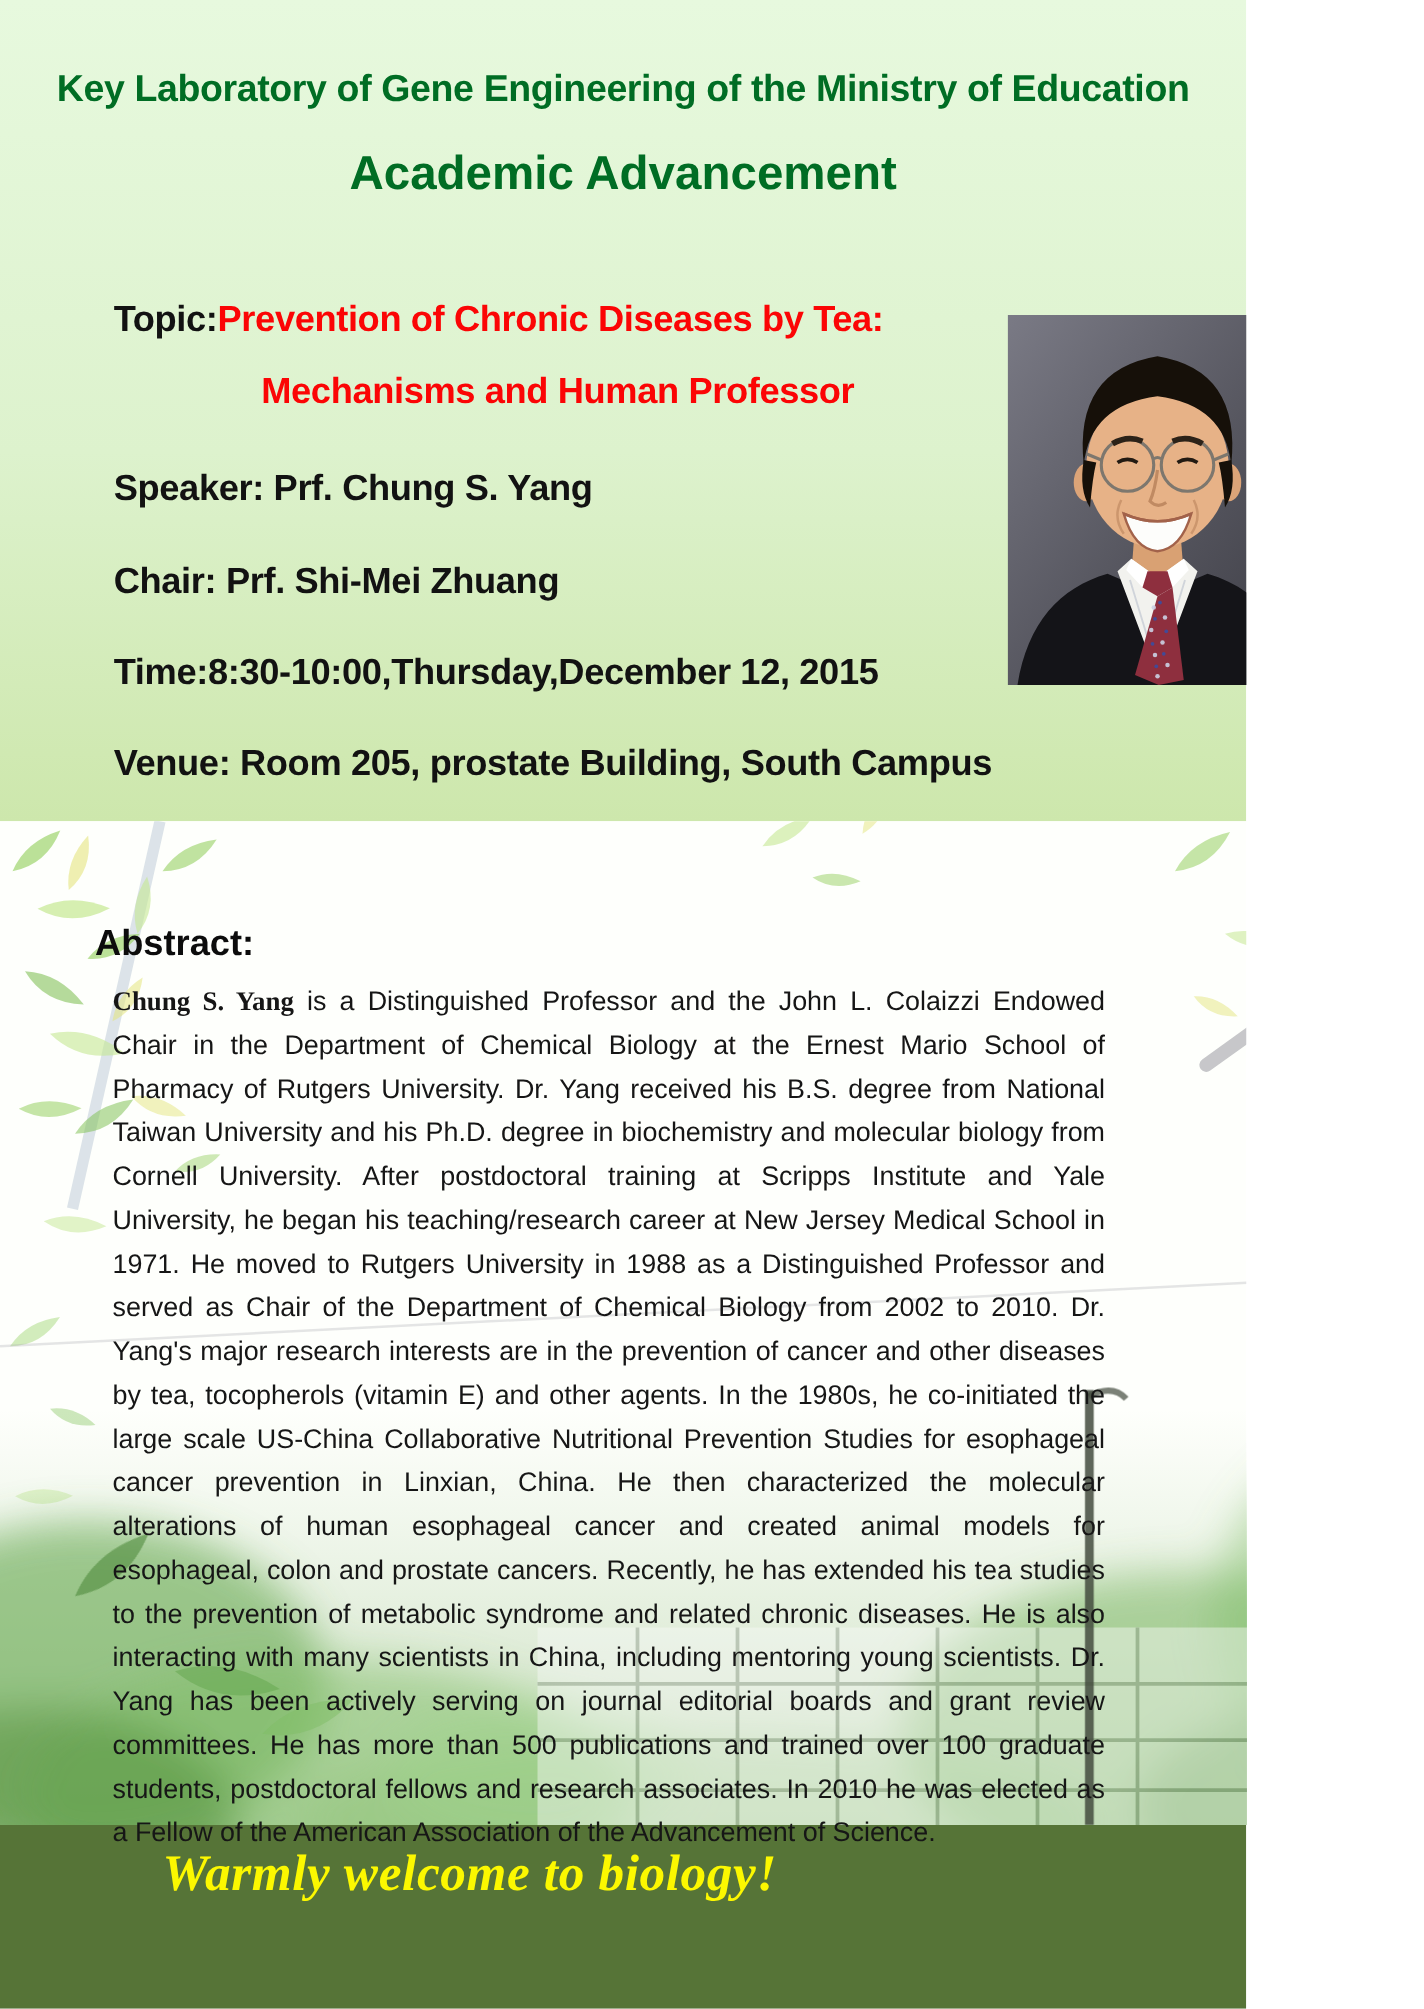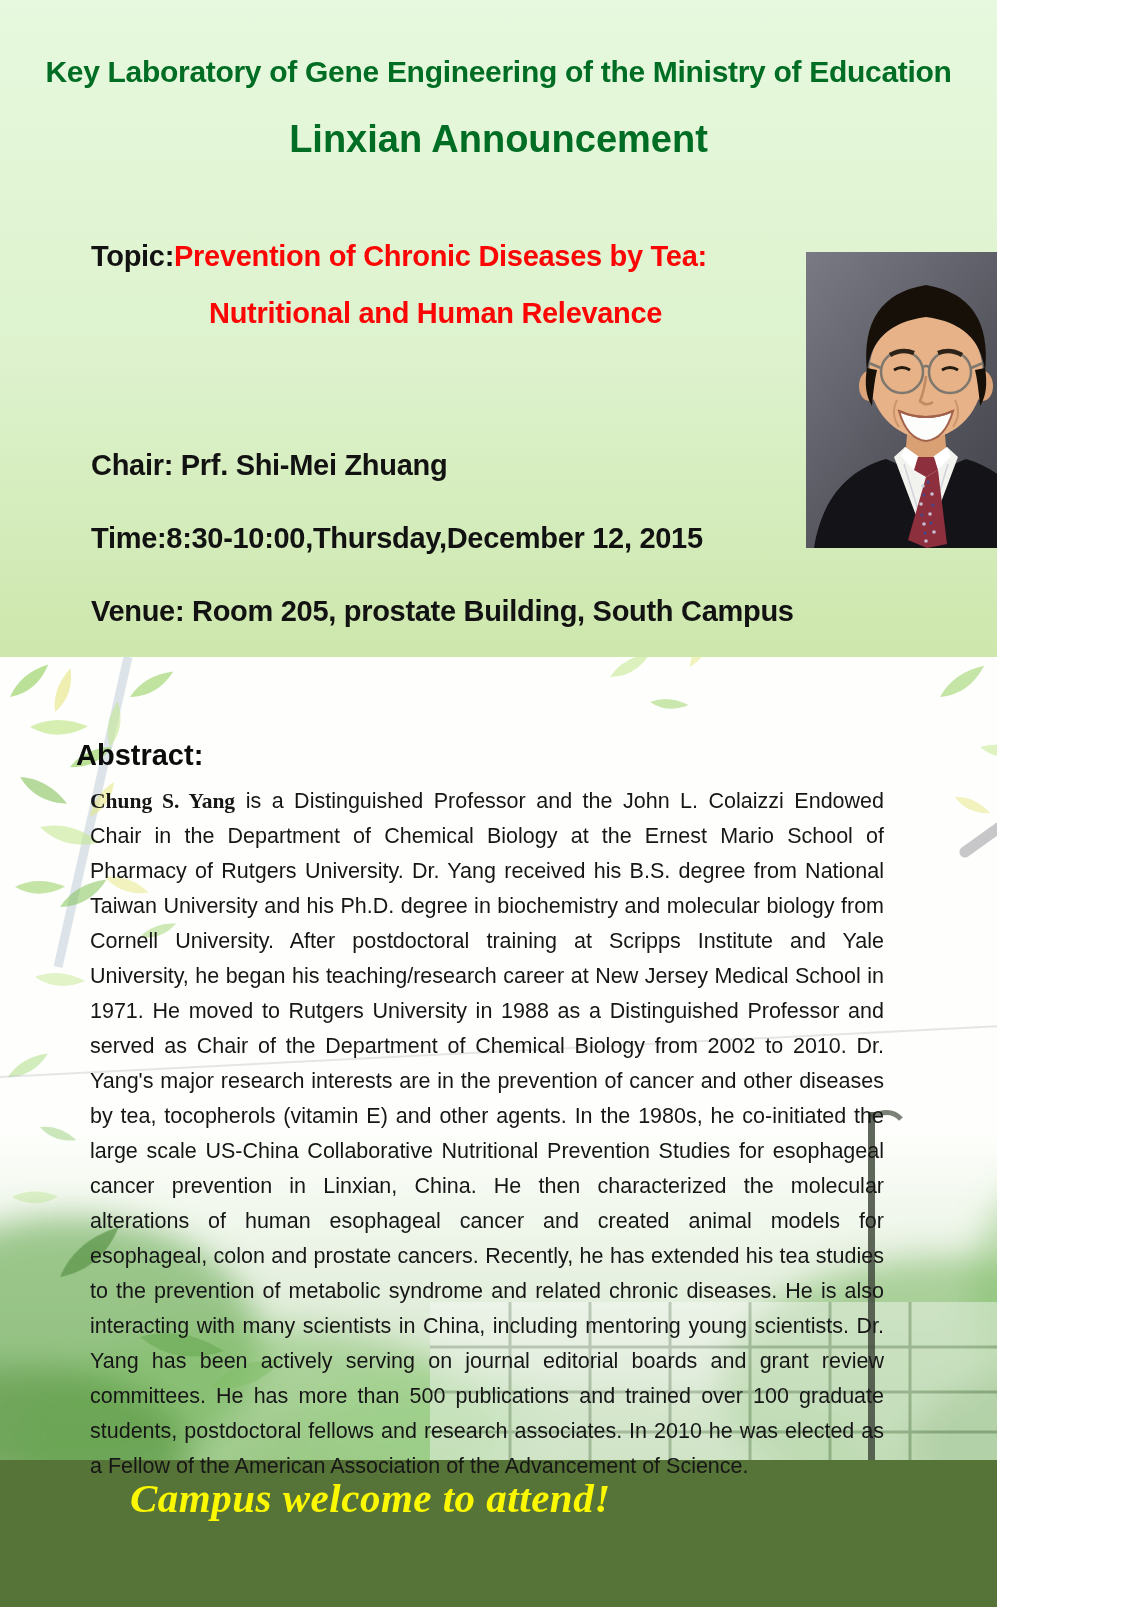--- a/index.html
+++ b/index.html
@@ -59,24 +59,25 @@
     font-size:41px;letter-spacing:0.5px;color:var(--footer-yellow,#ffff00);
   }
 </style>
 </head>
 <body>
 
 <div class="poster">
 
   <header class="top">
     <h1 class="lab-title">Key Laboratory of Gene Engineering of the Ministry of Education</h1>
-    <h2 class="announce-title">Linxian Announcement</h2>
+    <h2 class="announce-title">Academic Advancement</h2>
 
     <p class="info-line pos-topic"><span>Topic:</span><span class="red">Prevention of Chronic Diseases by Tea:</span></p>
-    <p class="info-line pos-topic2 red">Nutritional and Human Relevance</p>
+    <p class="info-line pos-topic2 red">Mechanisms and Human Professor</p>
+    <p class="info-line pos-speaker">Speaker: Prf. Chung S. Yang</p>
     <p class="info-line pos-chair">Chair: Prf. Shi-Mei Zhuang</p>
     <p class="info-line pos-time">Time:8:30-10:00,Thursday,December 12, 2015</p>
     <p class="info-line pos-venue">Venue: Room 205, prostate Building, South Campus</p>
 
     <div class="photo">
       <svg width="240" height="296" viewBox="0 0 240 296" xmlns="http://www.w3.org/2000/svg">
         <defs>
           <linearGradient id="pbg" x1="0" y1="0" x2="1" y2="1">
             <stop offset="0" stop-color="#7a7a85"></stop>
             <stop offset="0.55" stop-color="#55555e"></stop>
@@ -254,16 +255,16 @@
       <use href="#leaf" fill="#7fbd66" opacity="0.5" transform="translate(210,730) rotate(-10) scale(2)"></use>
     </svg>
 
     <div class="middle-content">
       <h3 class="abstract-heading">Abstract:</h3>
       <p class="abstract-text"><b>Chung S. Yang</b> <span>is a Distinguished Professor and the John L. Colaizzi Endowed Chair in the Department of Chemical Biology at the Ernest Mario School of Pharmacy of Rutgers University.  Dr. Yang received his B.S. degree from National Taiwan University and his Ph.D. degree in biochemistry and molecular biology from Cornell University.  After postdoctoral training at Scripps Institute and Yale University, he began his teaching/research career at New Jersey Medical School in 1971. He moved to Rutgers University in 1988 as a Distinguished Professor and served as Chair of the Department of Chemical Biology from 2002 to 2010.  Dr. Yang's major research interests are in the prevention of cancer and other diseases by tea, tocopherols (vitamin E) and other agents.  In the 1980s, he co-initiated the large scale US-China Collaborative Nutritional Prevention Studies for esophageal cancer prevention in Linxian, China.  He then characterized the molecular alterations of human esophageal cancer and created animal models for esophageal, colon and prostate cancers.  Recently, he has extended his tea studies to the prevention of metabolic syndrome and related chronic diseases.  He is also interacting with many scientists in China, including mentoring young scientists.  Dr. Yang has been actively serving on journal editorial boards and grant review committees. He has more than 500 publications and trained over 100 graduate students, postdoctoral fellows and research associates.  In 2010 he was elected as a Fellow of the American Association of the Advancement of Science.</span></p>
     </div>
   </section>
 
   <footer class="footer">
-    <p class="welcome">Campus welcome to attend!</p>
+    <p class="welcome">Warmly welcome to biology!</p>
   </footer>
 
 </div>
 
 </body></html>

